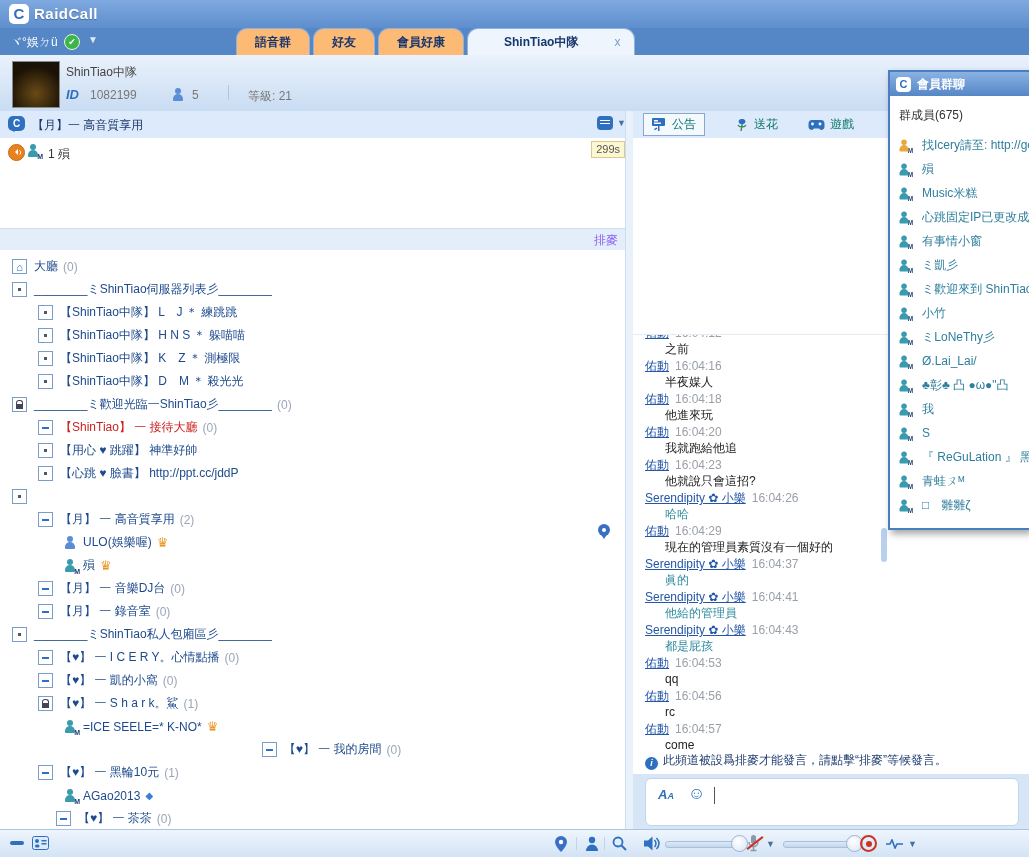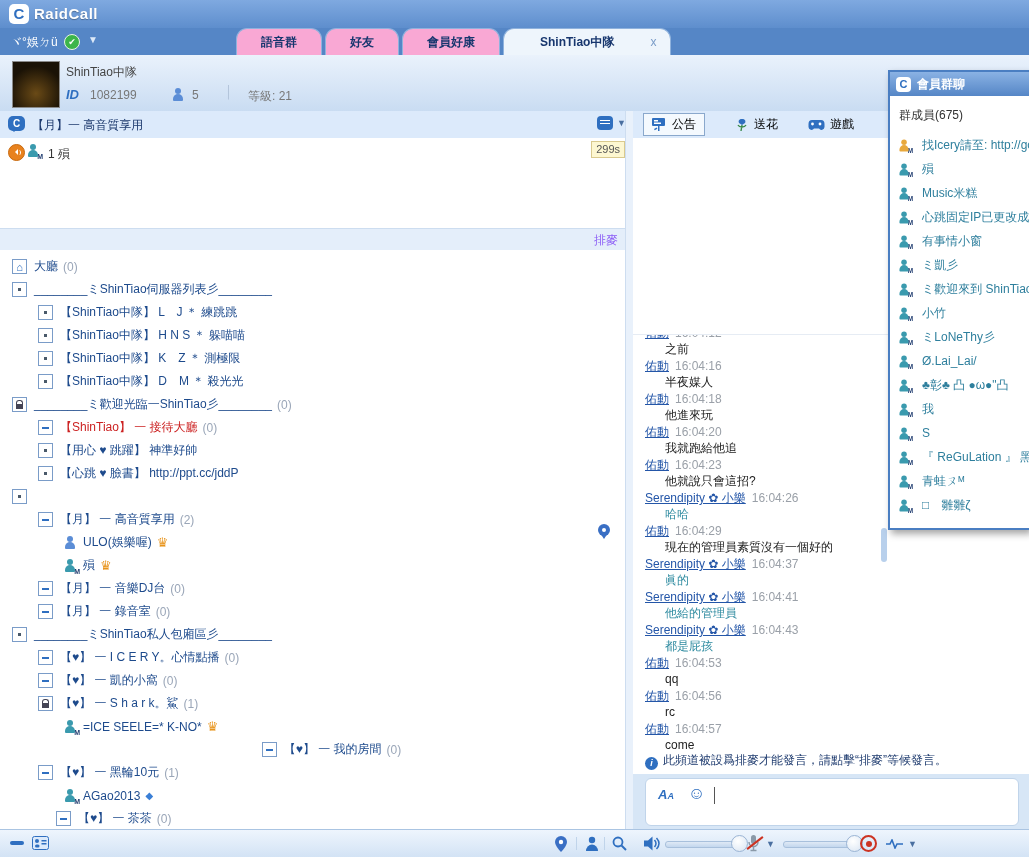--- a/index.html
+++ b/index.html
@@ -11,21 +11,21 @@
     color:#2f6fc0;font-weight:bold;font-size:15px;text-align:center;line-height:20px;}
   .logo-text{position:absolute;left:34px;top:5px;color:#fff;font-weight:bold;font-size:15px;letter-spacing:.5px;
     text-shadow:0 1px 1px rgba(0,0,0,.3);}
   
   .statusrow{position:absolute;left:0;top:28px;width:1029px;height:27px;}
   .status-name{position:absolute;left:10px;top:6px;color:#fff;}
   .status-check{position:absolute;left:64px;top:6px;width:14px;height:14px;border-radius:50%;background:#3cb54a;
     border:1px solid #e8f5e8;color:#fff;font-size:9px;line-height:14px;text-align:center;}
   .status-arrow{position:absolute;left:88px;top:6px;color:#dce9f8;font-size:10px;}
   .tabs{position:absolute;left:236px;top:28px;height:27px;display:flex;}
-  .tab{height:26px;line-height:27px;margin-right:3px;padding:0 24px;background:#f9a8d4;color:#17366e;
+  .tab{height:26px;line-height:27px;margin-right:3px;padding:0 18px;background:#fdba74;color:#17366e;
     font-weight:bold;border:1px solid #8fb2dd;border-bottom:none;border-radius:11px 11px 0 0;position:relative;}
   .tab.active{background:#eef5fc;padding:0 56px 0 36px;}
   .tab-close{position:absolute;right:14px;top:0;color:#7a9cc8;font-weight:normal;font-size:12px;}
   
   .infobar{position:absolute;left:0;top:55px;width:1029px;height:56px;background:linear-gradient(#eaf2fc,#c9dcf2);}
   .avatar{position:absolute;left:12px;top:6px;width:46px;height:45px;border:1px solid #8a8a8a;
     background:radial-gradient(circle at 50% 70%,#6a4a16,#1a1206 70%);}
   .g-name{position:absolute;left:66px;top:9px;color:#444;}
   .g-idlab{position:absolute;left:66px;top:32px;color:#2f6fc0;font-weight:bold;font-style:italic;font-size:13px;}
   .g-id{position:absolute;left:90px;top:33px;color:#777;}
@@ -73,21 +73,21 @@
   .tcount{color:#9aa6b8;margin-left:5px;}
   .crown{color:#e8941c;font-size:13px;margin-left:5px;}
   .gem{color:#3a7fd6;font-size:10px;margin-left:5px;}
   .loc-pin{position:absolute;left:598px;top:524px;width:12px;height:12px;background:#3a6fc4;border-radius:50% 50% 50% 50%;z-index:2;}
   .loc-pin::before{content:"";position:absolute;left:4px;top:4px;width:4px;height:4px;border-radius:50%;background:#fff;}
   .loc-pin::after{content:"";position:absolute;left:2px;top:9px;border:4px solid transparent;border-top:6px solid #3a6fc4;}
   .vdivider{position:absolute;left:625px;top:111px;width:7px;height:718px;background:#e9f1fb;border-left:1px solid #cdddf0;}
   .chat-scrollthumb{position:absolute;left:881px;top:528px;width:6px;height:34px;background:#b8d0ec;border-radius:3px;z-index:1;}
   
   .rtools{position:absolute;left:633px;top:111px;width:396px;height:27px;background:#dceafb;display:flex;align-items:center;gap:30px;padding-left:10px;box-sizing:border-box;}
-  .rtool{display:flex;align-items:center;gap:5px;color:#000000;}
+  .rtool{display:flex;align-items:center;gap:5px;color:#0f766e;}
   .rtool.boxed{border:1px solid #8aa8cc;background:#f4f9fe;padding:2px 8px;}
   .announce{position:absolute;left:633px;top:138px;width:396px;height:196px;background:#fff;border-bottom:1px solid #e6ecf4;}
   .messages{position:absolute;left:633px;top:335px;width:396px;height:417px;background:#fff;overflow:hidden;padding-left:12px;box-sizing:border-box;}
   .msg{line-height:16px;margin-bottom:1px;}
   .msg:first-child{margin-top:-10px;}
   .msg .u{color:#2456a8;text-decoration:underline;}
   .msg .t{color:#9aa0a8;margin-left:6px;}
   .msg .b{padding-left:20px;color:#222;}
   .msg.teal .b{color:#2e8ba0;}
   .notice{position:absolute;left:633px;top:752px;width:396px;height:22px;background:#fff;color:#1d3a6e;}

